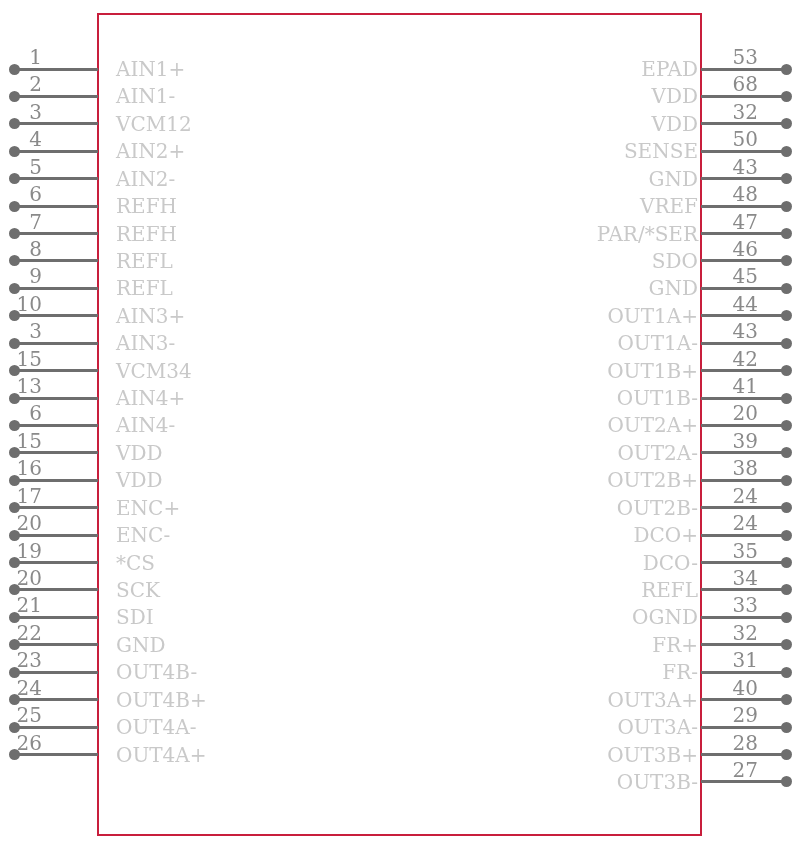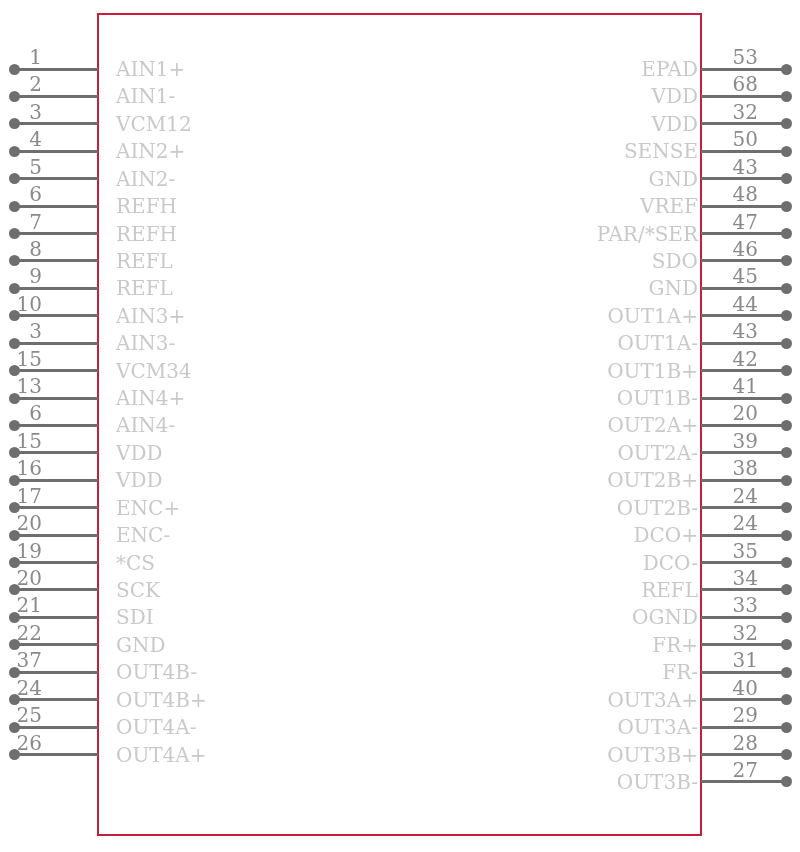--- a/index.html
+++ b/index.html
@@ -231,21 +231,21 @@
       <div class="pin-row left" style="--i: 21;">
         <div class="wire"></div>
         <div class="dot"></div>
         <div class="num">22</div>
         <div class="lbl">GND</div>
       </div>
 
       <div class="pin-row left" style="--i: 22;">
         <div class="wire"></div>
         <div class="dot"></div>
-        <div class="num">37</div>
+        <div class="num">23</div>
         <div class="lbl">OUT4B-</div>
       </div>
 
       <div class="pin-row left" style="--i: 23;">
         <div class="wire"></div>
         <div class="dot"></div>
         <div class="num">24</div>
         <div class="lbl">OUT4B+</div>
       </div>
 

